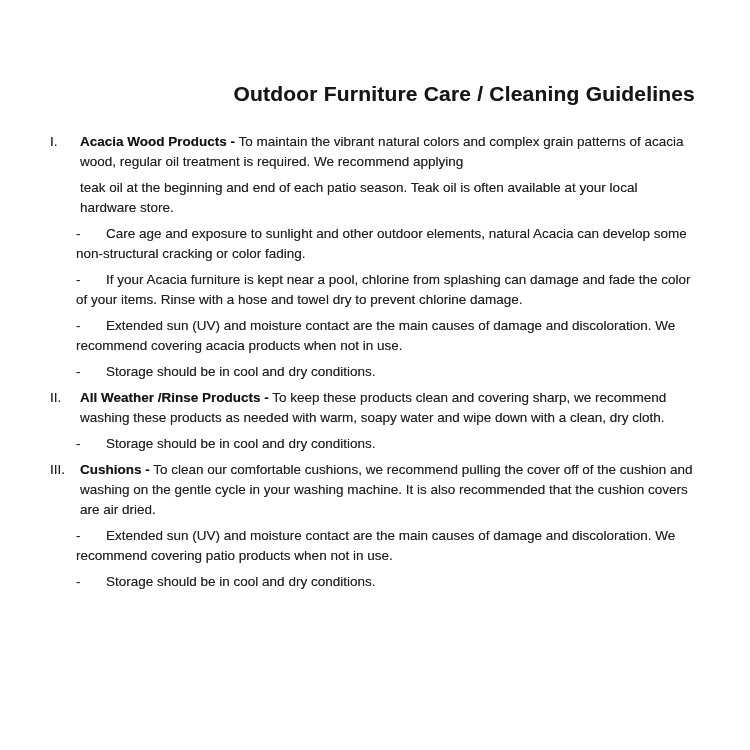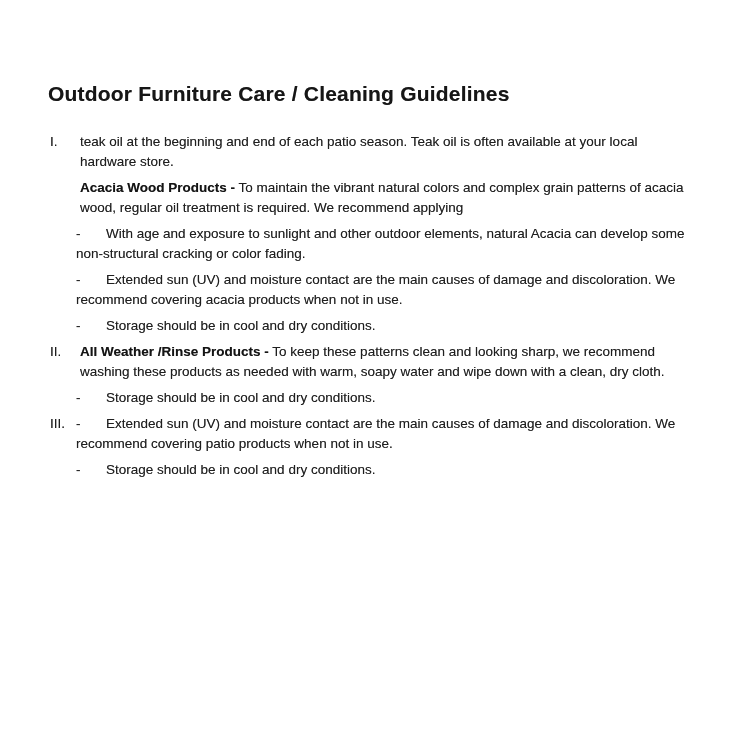--- a/index.html
+++ b/index.html
@@ -15,21 +15,21 @@
     overflow: hidden;
     box-sizing: border-box;
     padding: 80px 55px 0 48px;
     font-family: "Liberation Sans", "DejaVu Sans", sans-serif;
     color: #1f1f1f;
     text-shadow: 0 0 0.5px rgba(40,40,40,0.55);
   }
   .doc-title {
     font-size: 21px;
     font-weight: bold;
-    text-align: left;
+    text-align: right;
     line-height: 28px;
     margin: 0 0 24px 0;
     letter-spacing: 0.2px;
     color: #161616;
   }
   .section {
     position: relative;
     padding-left: 32px;
     margin: 0 0 6px 0;
     font-size: 13.5px;
@@ -61,32 +61,34 @@
 </style>
 </head>
 <body>
 
 <div class="page">
 
   <h1 class="doc-title">Outdoor Furniture Care / Cleaning Guidelines</h1>
 
   <div class="section">
     <span class="numeral">I.</span>
+    <p class="sec-par"><span class="sec-head">Acacia Wood Products -</span> <span>To maintain the vibrant natural colors and complex grain patterns of acacia wood, regular oil treatment is required. We recommend applying</span></p>
     <p class="sec-par second">teak oil at the beginning and end of each patio season. Teak oil is often available at your local hardware store.</p>
-    <p class="sec-par"><span class="sec-head">Acacia Wood Products -</span> <span>To maintain the vibrant natural colors and complex grain patterns of acacia wood, regular oil treatment is required. We recommend applying</span></p>
-    <p class="bullet"><span class="dash">-</span><span>With age and exposure to sunlight and other outdoor elements, natural Acacia can develop some non-structural cracking or color fading.</span></p>
+    <p class="bullet"><span class="dash">-</span><span>Care age and exposure to sunlight and other outdoor elements, natural Acacia can develop some non-structural cracking or color fading.</span></p>
+    <p class="bullet"><span class="dash">-</span><span>If your Acacia furniture is kept near a pool, chlorine from splashing can damage and fade the color of your items. Rinse with a hose and towel dry to prevent chlorine damage.</span></p>
     <p class="bullet"><span class="dash">-</span><span>Extended sun (UV) and moisture contact are the main causes of damage and discoloration. We recommend covering acacia products when not in use.</span></p>
     <p class="bullet"><span class="dash">-</span><span>Storage should be in cool and dry conditions.</span></p>
   </div>
 
   <div class="section">
     <span class="numeral">II.</span>
-    <p class="sec-par"><span class="sec-head">All Weather /Rinse Products -</span> <span>To keep these patterns clean and looking sharp, we recommend washing these products as needed with warm, soapy water and wipe down with a clean, dry cloth.</span></p>
+    <p class="sec-par"><span class="sec-head">All Weather /Rinse Products -</span> <span>To keep these products clean and covering sharp, we recommend washing these products as needed with warm, soapy water and wipe down with a clean, dry cloth.</span></p>
     <p class="bullet"><span class="dash">-</span><span>Storage should be in cool and dry conditions.</span></p>
   </div>
 
   <div class="section">
     <span class="numeral">III.</span>
+    <p class="sec-par"><span class="sec-head">Cushions -</span> <span>To clean our comfortable cushions, we recommend pulling the cover off of the cushion and washing on the gentle cycle in your washing machine. It is also recommended that the cushion covers are air dried.</span></p>
     <p class="bullet"><span class="dash">-</span><span>Extended sun (UV) and moisture contact are the main causes of damage and discoloration. We recommend covering patio products when not in use.</span></p>
     <p class="bullet"><span class="dash">-</span><span>Storage should be in cool and dry conditions.</span></p>
   </div>
 
 </div>
 
 </body></html>

